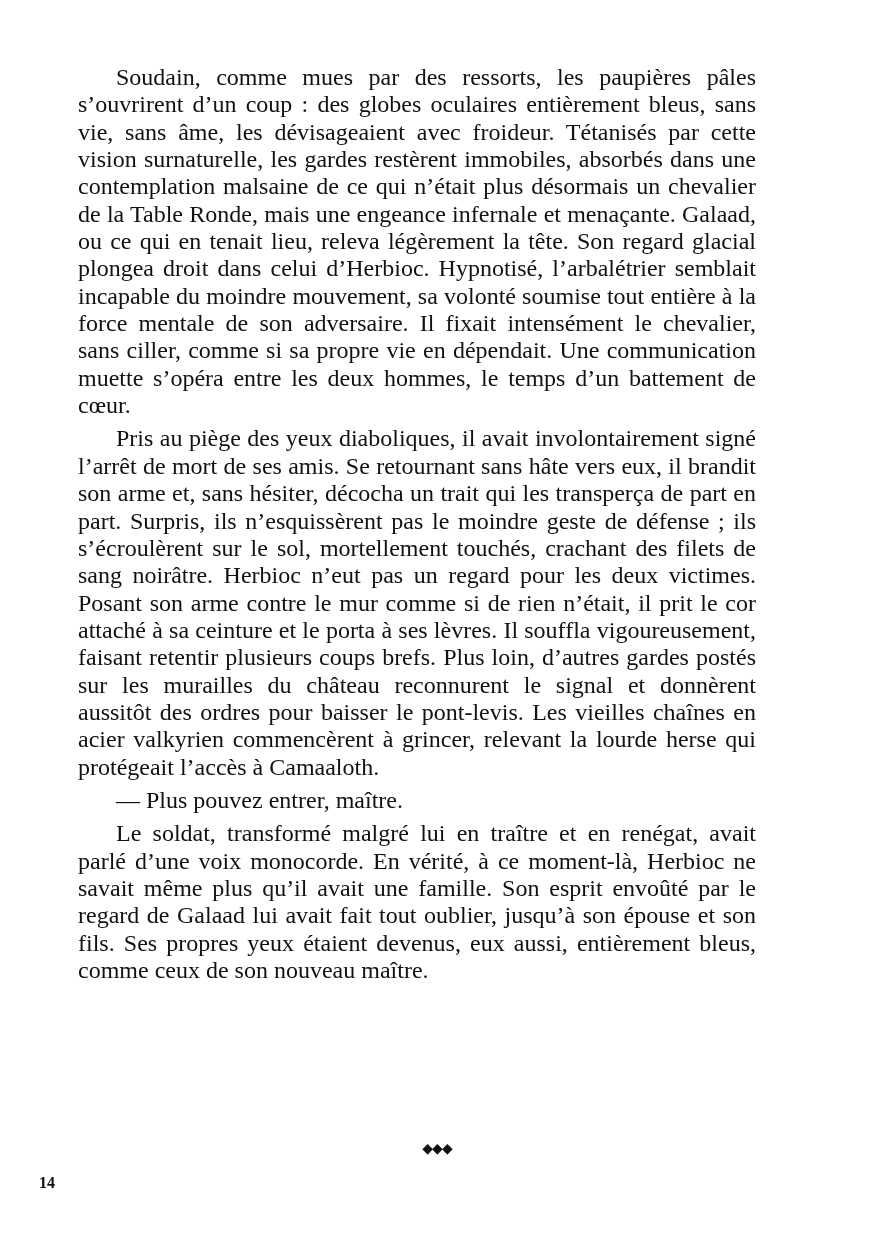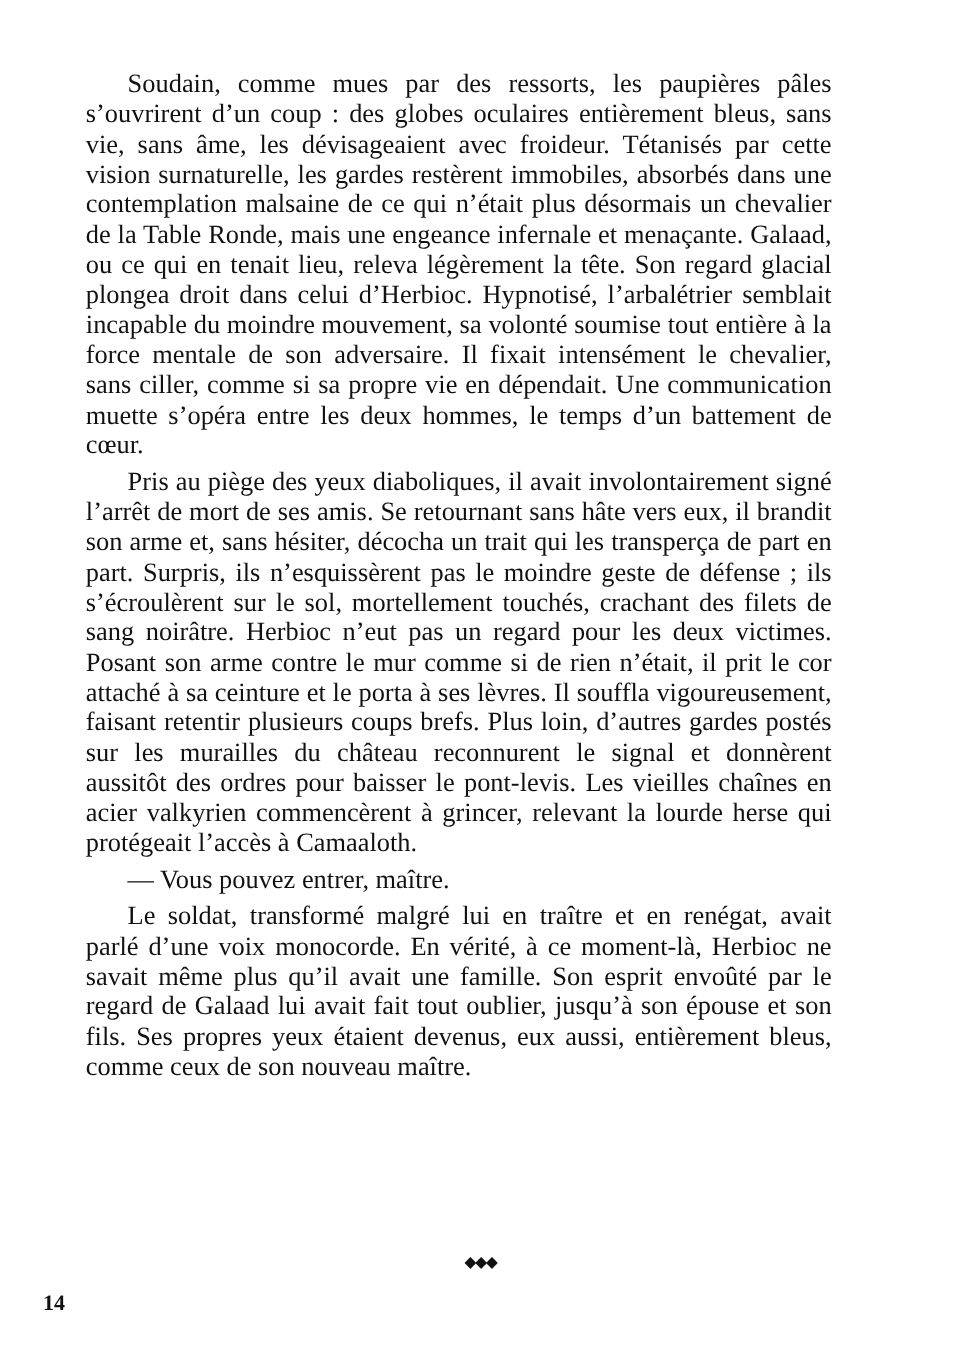--- a/index.html
+++ b/index.html
@@ -2,26 +2,26 @@
 <html><head>
   <meta charset="utf-8">
   <style>
     html, body { margin:0; padding:0; background:#ffffff; }
     body { width:874px; height:1240px; position:relative; overflow:hidden; }
     .page { position:absolute; left:78px; top:64px; width:678px;
       font-family:"Liberation Serif","DejaVu Serif",serif; font-size:24px; line-height:27.35px; color:#111; }
     .page p { margin:0 0 6px 0; text-indent:38px; text-align:justify; text-align-last:left; }
     .page p.dialogue { text-align-last:justify; }
     .ornament { position:absolute; left:0; width:874px; top:1140px; text-align:center; font-size:14px; letter-spacing:-1px; color:#111; font-family:"DejaVu Sans",sans-serif; }
-    .folio { position:absolute; left:39px; top:1174px; font-family:"Liberation Serif",serif; font-size:20px; font-weight:bold; color:#111; }
+    .folio { position:absolute; left:39px; top:1174px; font-family:"Liberation Serif",serif; font-size:16px; font-weight:bold; color:#111; }
   </style>
 </head>
 <body>
 
 <div class="page">
   <p>Soudain, comme mues par des ressorts, les paupières pâles s’ouvrirent d’un coup : des globes oculaires entièrement bleus, sans vie, sans âme, les dévisageaient avec froideur. Tétanisés par cette vision surnaturelle, les gardes restèrent immobiles, absorbés dans une contemplation malsaine de ce qui n’était plus désormais un chevalier de la Table Ronde, mais une engeance infernale et menaçante. Galaad, ou ce qui en tenait lieu, releva légèrement la tête. Son regard glacial plongea droit dans celui d’Herbioc. Hypnotisé, l’arbalétrier semblait incapable du moindre mouvement, sa volonté soumise tout entière à la force mentale de son adversaire. Il fixait intensément le chevalier, sans ciller, comme si sa propre vie en dépendait. Une communication muette s’opéra entre les deux hommes, le temps d’un battement de cœur.</p>
   <p>Pris au piège des yeux diaboliques, il avait involontairement signé l’arrêt de mort de ses amis. Se retournant sans hâte vers eux, il brandit son arme et, sans hésiter, décocha un trait qui les transperça de part en part. Surpris, ils n’esquissèrent pas le moindre geste de défense ; ils s’écroulèrent sur le sol, mortellement touchés, crachant des filets de sang noirâtre. Herbioc n’eut pas un regard pour les deux victimes. Posant son arme contre le mur comme si de rien n’était, il prit le cor attaché à sa ceinture et le porta à ses lèvres. Il souffla vigoureusement, faisant retentir plusieurs coups brefs. Plus loin, d’autres gardes postés sur les murailles du château reconnurent le signal et donnèrent aussitôt des ordres pour baisser le pont-levis. Les vieilles chaînes en acier valkyrien commencèrent à grincer, relevant la lourde herse qui protégeait l’accès à Camaaloth.</p>
-  <p>— Vous pouvez entrer, maître.</p>
+  <p>— Plus pouvez entrer, maître.</p>
   <p>Le soldat, transformé malgré lui en traître et en renégat, avait parlé d’une voix monocorde. En vérité, à ce moment-là, Herbioc ne savait même plus qu’il avait une famille. Son esprit envoûté par le regard de Galaad lui avait fait tout oublier, jusqu’à son épouse et son fils. Ses propres yeux étaient devenus, eux aussi, entièrement bleus, comme ceux de son nouveau maître.</p>
 </div>
 
 <div class="ornament">◆◆◆</div>
 <div class="folio">14</div>
 
 </body></html>

